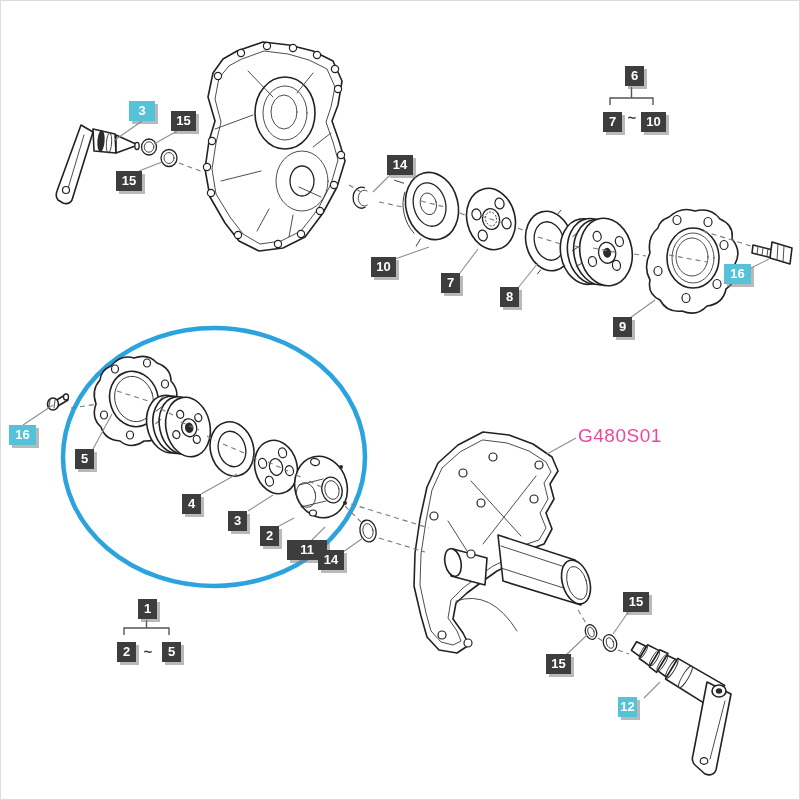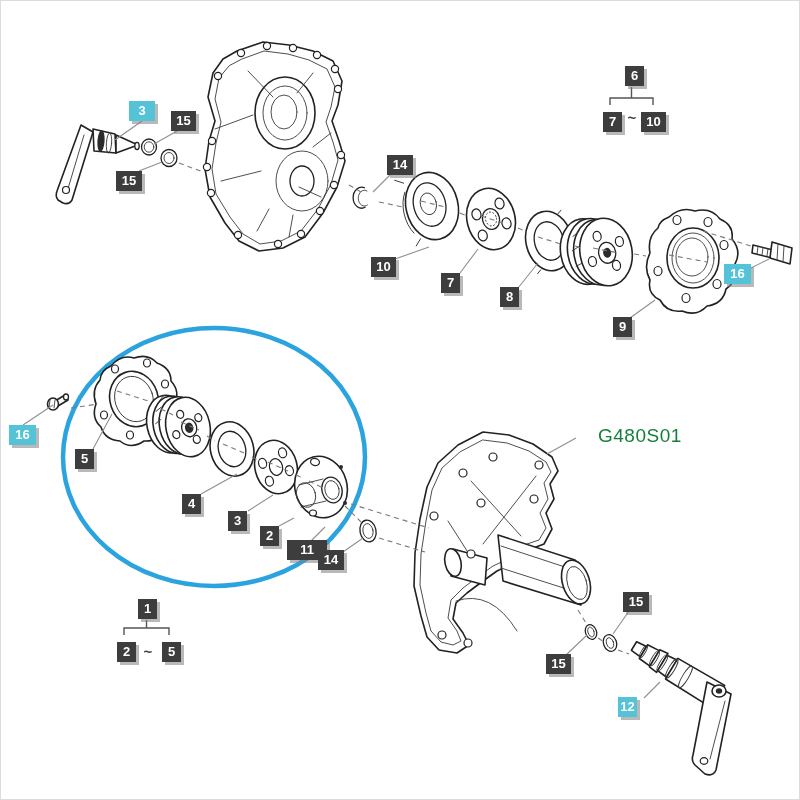--- a/index.html
+++ b/index.html
@@ -13,21 +13,21 @@
   .ld {stroke:#8f8f8f;stroke-width:1.1;fill:none;}
   .dsh{stroke:#7a7a7a;stroke-width:1.1;fill:none;stroke-dasharray:5 4;}
   .br {stroke:#555555;stroke-width:1.4;fill:none;}
   .blu{fill:none;stroke:#2aa3de;stroke-width:4.5;}
   .spl{fill:none;stroke:#3a3a3a;stroke-width:0.9;stroke-dasharray:2 1.6;}
   .lbl{position:absolute;height:20px;line-height:20px;text-align:center;
        font-weight:bold;font-size:13px;color:#ffffff;background:#3d3d3d;
        box-shadow:3px 3px 0 rgba(128,128,128,0.55);z-index:3;}
   .lbl.hl{background:#54c3d8;}
   .tilde{position:absolute;width:16px;text-align:center;font-weight:bold;font-size:15px;color:#3f3f3f;z-index:3;}
-  .code{position:absolute;font-size:19px;color:#15803d;letter-spacing:0.5px;z-index:3;margin-left:20px;}
+  .code{position:absolute;font-size:19px;color:#ec4899;letter-spacing:0.5px;z-index:3;}
 </style>
 </head>
 <body>
 
 <div class="stage">
 
 <svg width="800" height="800" viewBox="0 0 800 800">
 
   <ellipse class="blu" cx="213" cy="456" rx="151" ry="129"></ellipse>
 

